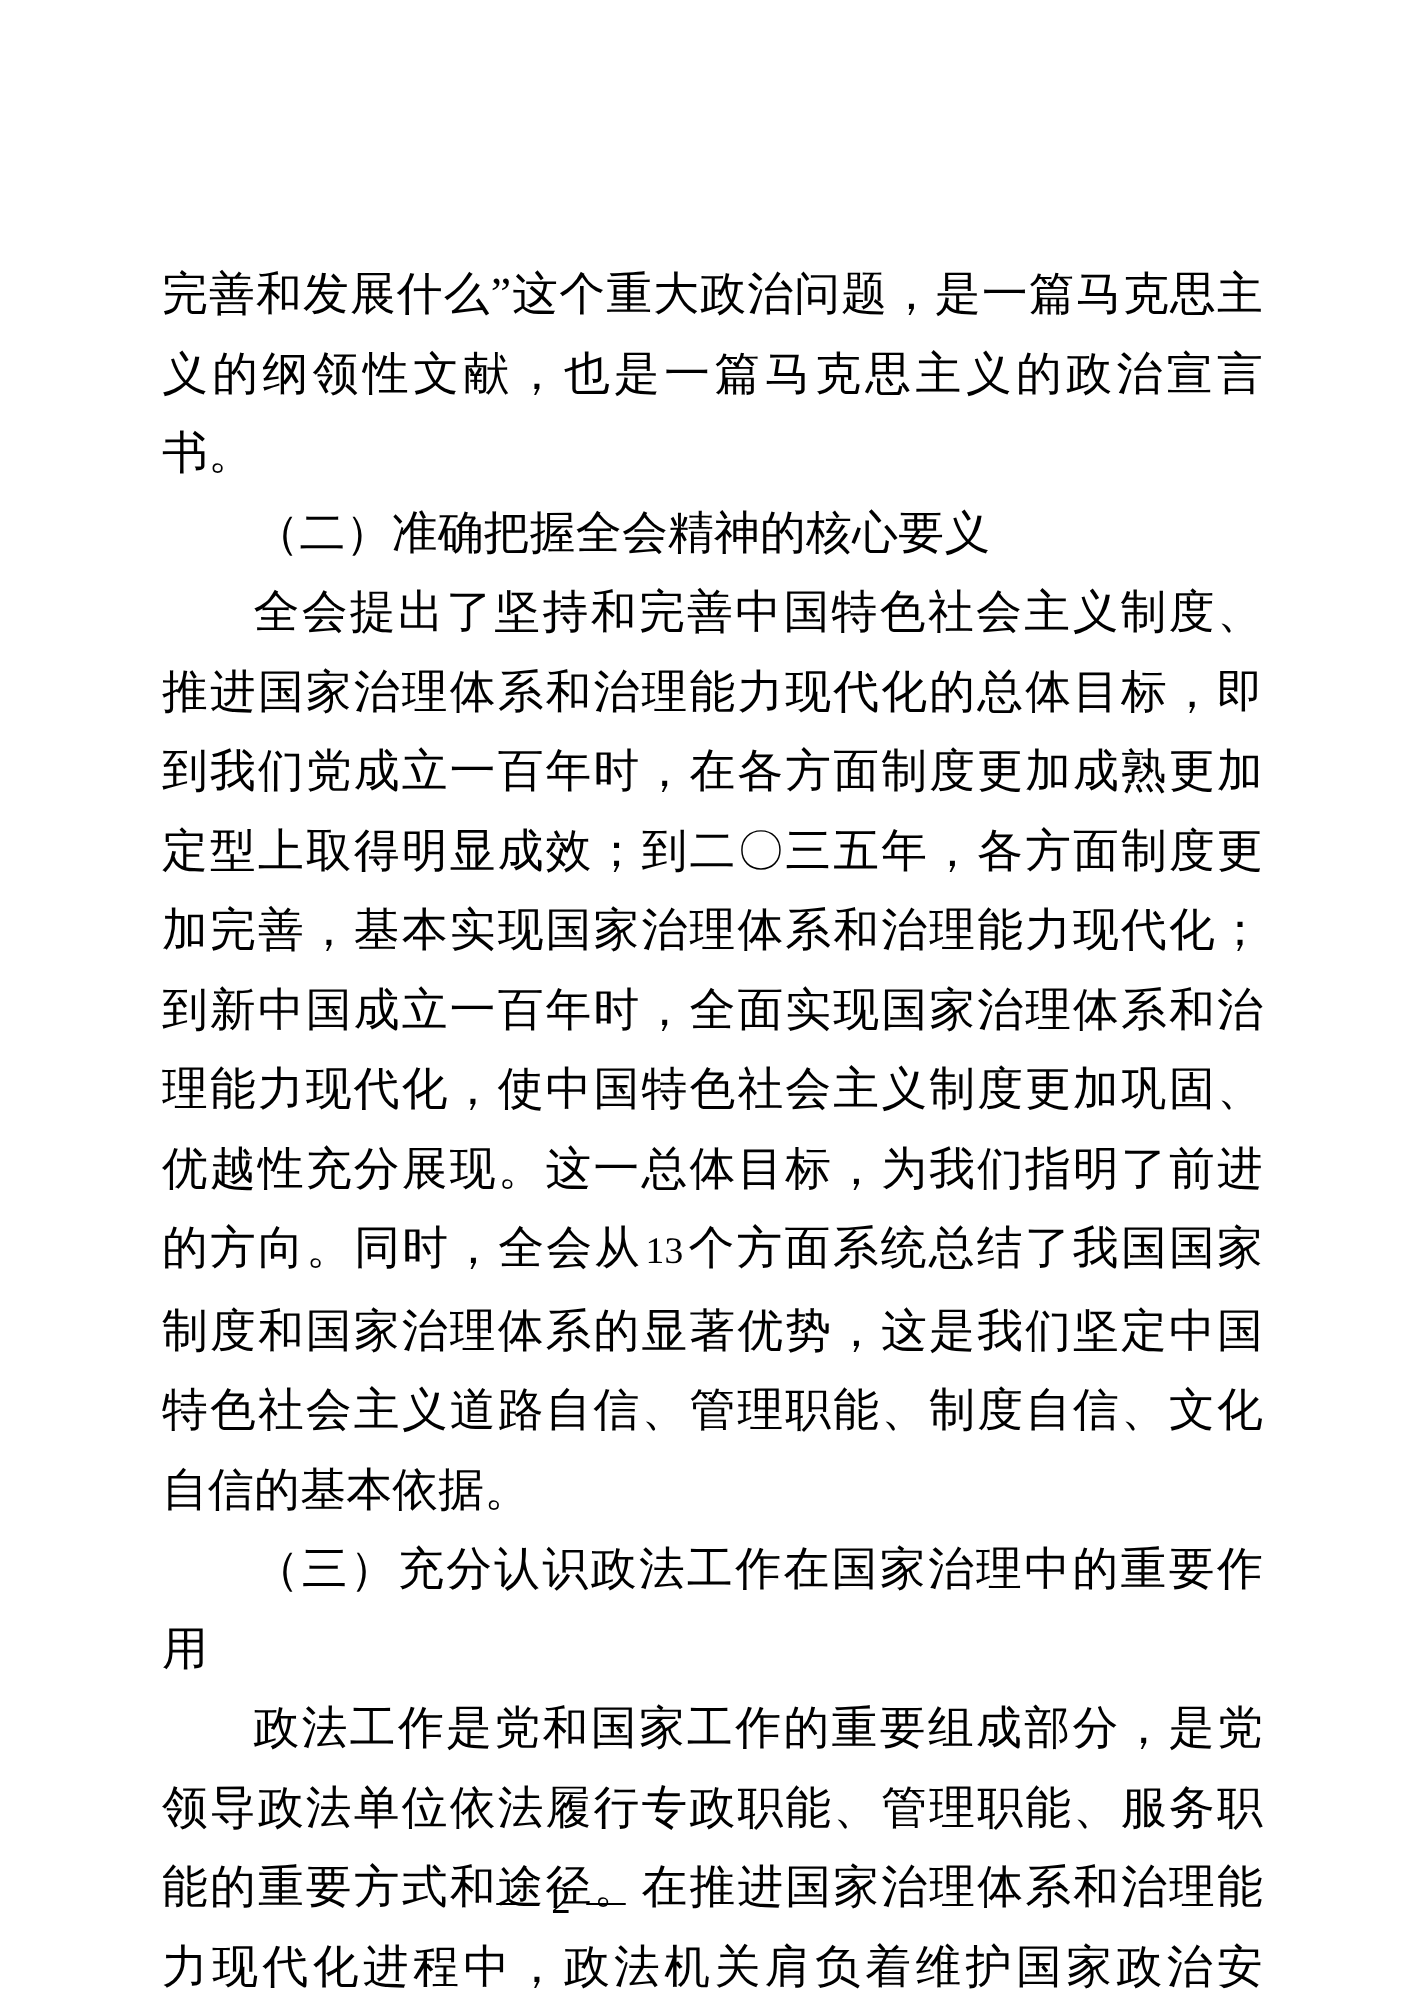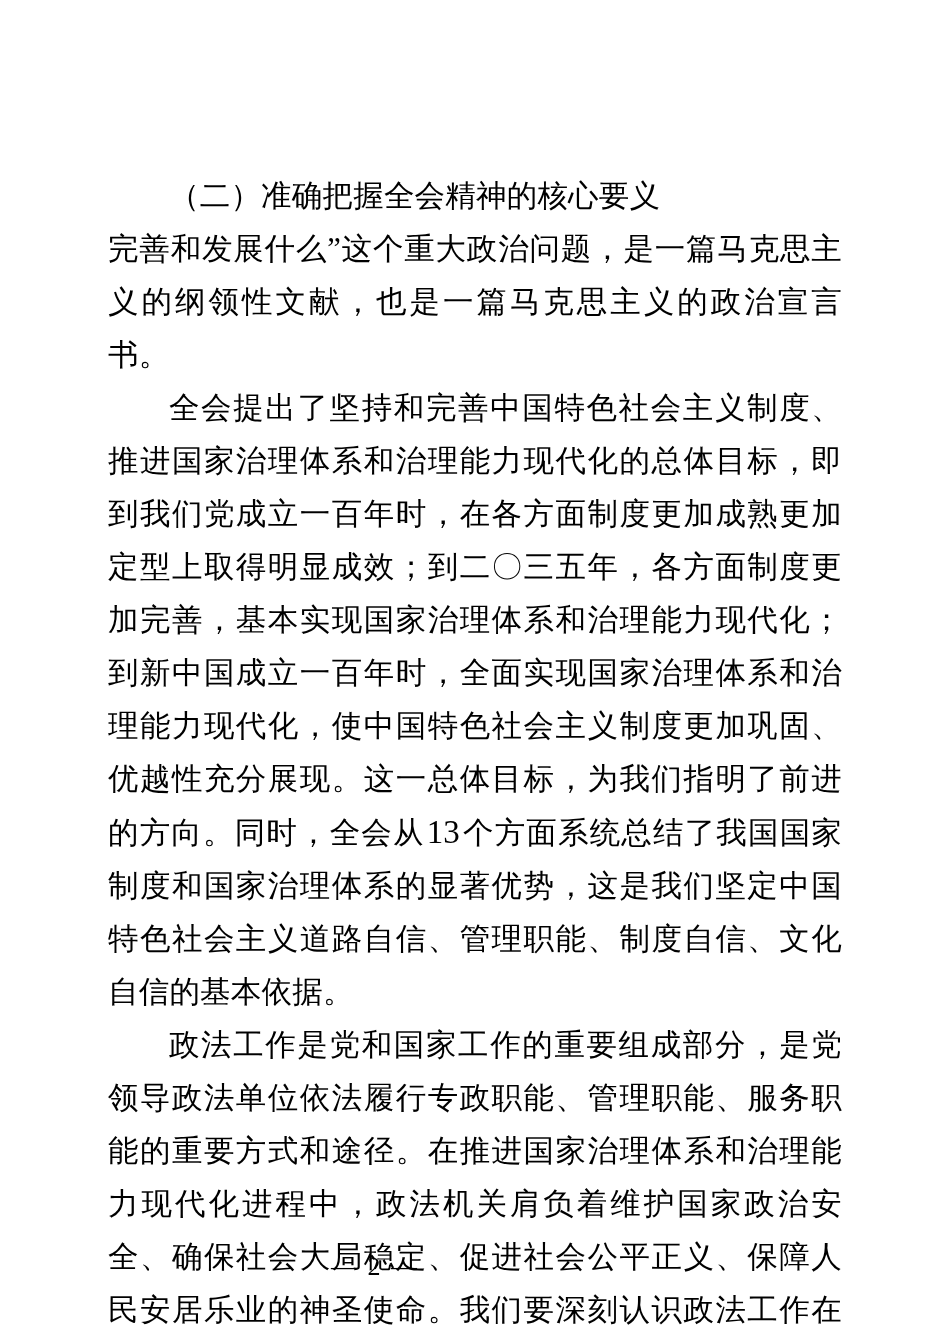--- a/index.html
+++ b/index.html
@@ -30,21 +30,21 @@
   }
   .para {
     margin: 0;
     text-indent: 0;
   }
   .para.indent {
     text-indent: 61px;
   }
   .num {
     font-family: "Liberation Serif", "DejaVu Serif", serif;
-    font-size: 33px;
+    font-size: 25px;
     padding: 0 2px;
   }
   .footer {
     position: absolute;
     left: 0;
     right: 0;
     bottom: 62px;
     text-align: center;
   }
   .page-number {
@@ -55,26 +55,27 @@
     color: #000;
     margin-left: -200px;
   }
 </style>
 </head>
 <body>
 
 <div class="page">
   <div class="doc-body">
 
+    <p class="para">完善和发展什么”这个重大政治问题，是一篇马克思主义的纲领性文献，也是一篇马克思主义的政治宣言书。</p>
+
     <p class="para indent">（二）准确把握全会精神的核心要义</p>
-
-    <p class="para">完善和发展什么”这个重大政治问题，是一篇马克思主义的纲领性文献，也是一篇马克思主义的政治宣言书。</p>
 
     <p class="para indent"><span>全会提出了坚持和完善中国特色社会主义制度、推进国家治理体系和治理能力现代化的总体目标，即到我们党成立一百年时，在各方面制度更加成熟更加定型上取得明显成效；到二〇三五年，各方面制度更加完善，基本实现国家治理体系和治理能力现代化；到新中国成立一百年时，全面实现国家治理体系和治理能力现代化，使中国特色社会主义制度更加巩固、优越性充分展现。这一总体目标，为我们指明了前进的方向。同时，全会从</span><span class="num">13</span><span>个方面系统总结了我国国家制度和国家治理体系的显著优势，这是我们坚定中国特色社会主义道路自信、管理职能、制度自信、文化自信的基本依据。</span></p>
 
+    <p class="para indent">（三）充分认识政法工作在国家治理中的重要作用</p>
 
     <p class="para indent">政法工作是党和国家工作的重要组成部分，是党领导政法单位依法履行专政职能、管理职能、服务职能的重要方式和途径。在推进国家治理体系和治理能力现代化进程中，政法机关肩负着维护国家政治安全、确保社会大局稳定、促进社会公平正义、保障人民安居乐业的神圣使命。我们要深刻认识政法工作在国家治理中的重要地位和作用，以党的二十届四中全会精</p>
 
   </div>
 
   <div class="footer">
     <span class="page-number">— 2 —</span>
   </div>
 </div>
 

